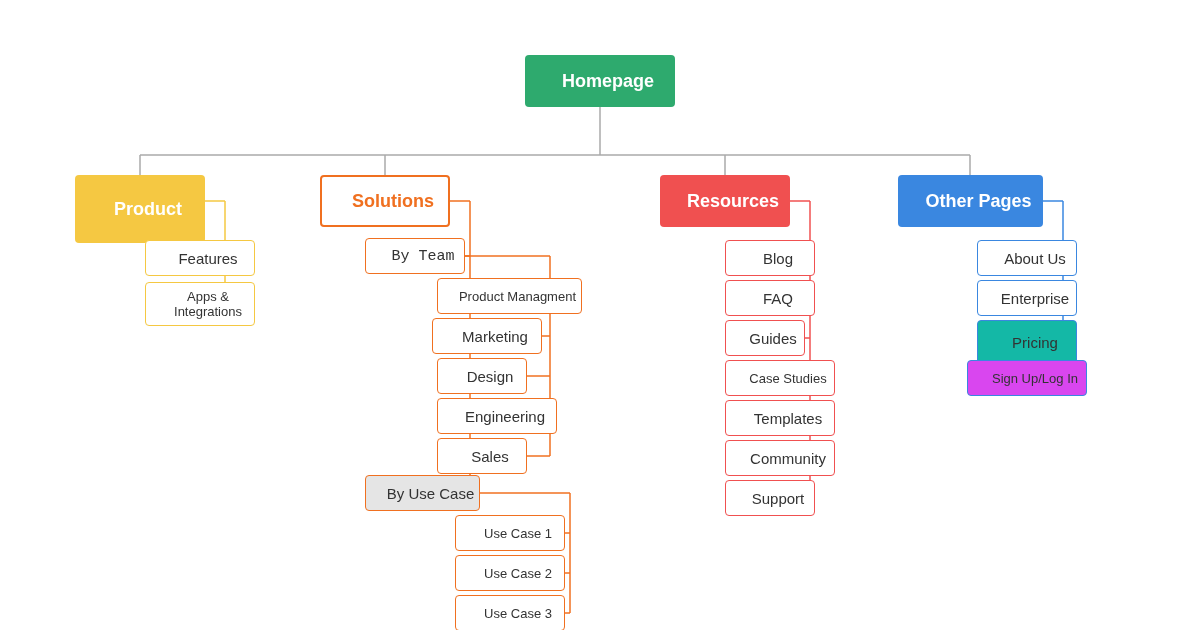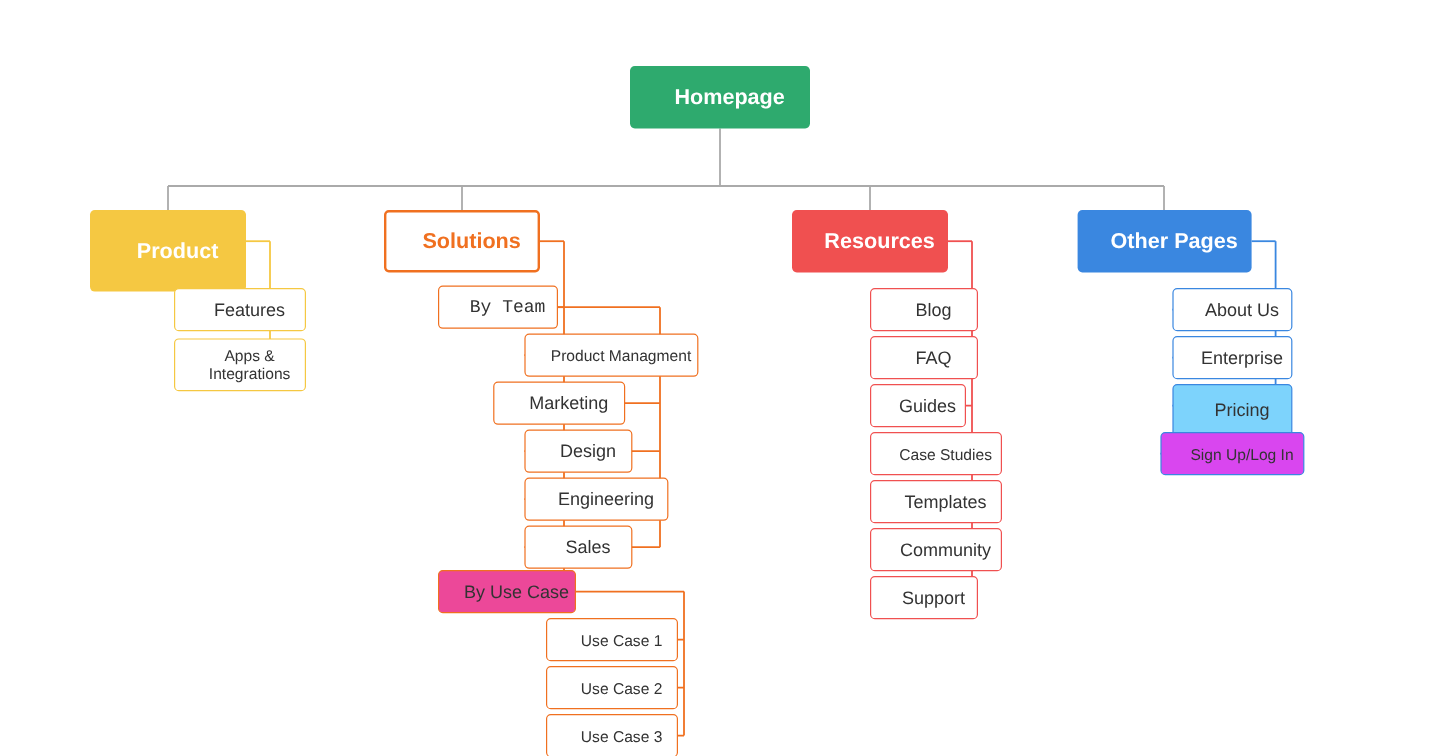--- a/index.html
+++ b/index.html
@@ -106,21 +106,21 @@
       left: 437px;
       top: 278px;
       font-size: 13px;
     }
     .node-marketing {
       background: #fff;
       border: 1.5px solid #f07020;
       color: #333;
       width: 110px;
       height: 36px;
-      left: 411px;
+      left: 432px;
       top: 318px;
     }
     .node-design {
       background: #fff;
       border: 1.5px solid #f07020;
       color: #333;
       width: 90px;
       height: 36px;
       left: 437px;
       top: 358px;
@@ -137,21 +137,21 @@
     .node-sales {
       background: #fff;
       border: 1.5px solid #f07020;
       color: #333;
       width: 90px;
       height: 36px;
       left: 437px;
       top: 438px;
     }
     .node-byusecase {
-      background: #ec4899;
+      background: #e5e5e5;
       border: 1.5px solid #f07020;
       color: #333;
       width: 115px;
       height: 36px;
       left: 365px;
       top: 475px;
     }
     .node-usecase1 {
       background: #fff;
       border: 1.5px solid #f07020;
@@ -280,21 +280,21 @@
     .node-enterprise {
       background: #fff;
       border: 1.5px solid #3a87e0;
       color: #333;
       width: 100px;
       height: 36px;
       left: 977px;
       top: 280px;
     }
     .node-pricing {
-      background: #7dd3fc;
+      background: #14b8a6;
       border: 1.5px solid #3a87e0;
       color: #333;
       width: 100px;
       height: 44px;
       left: 977px;
       top: 320px;
     }
     .node-signup {
       background: #d946ef;
       border: 1.5px solid #3a87e0;

